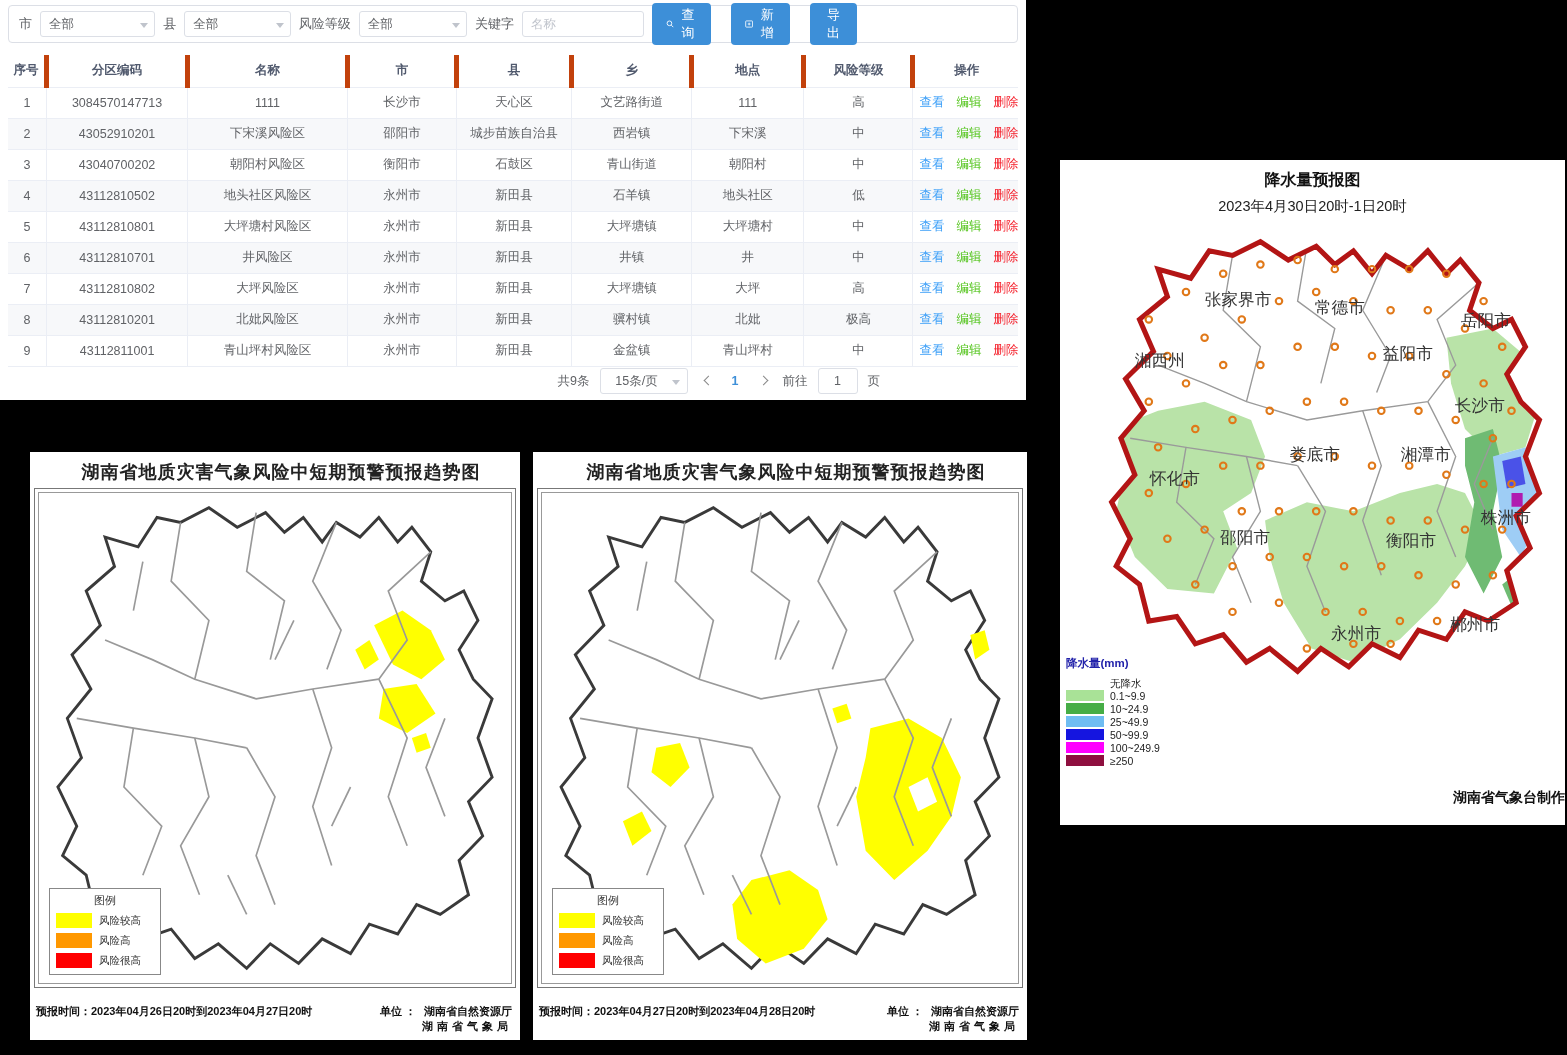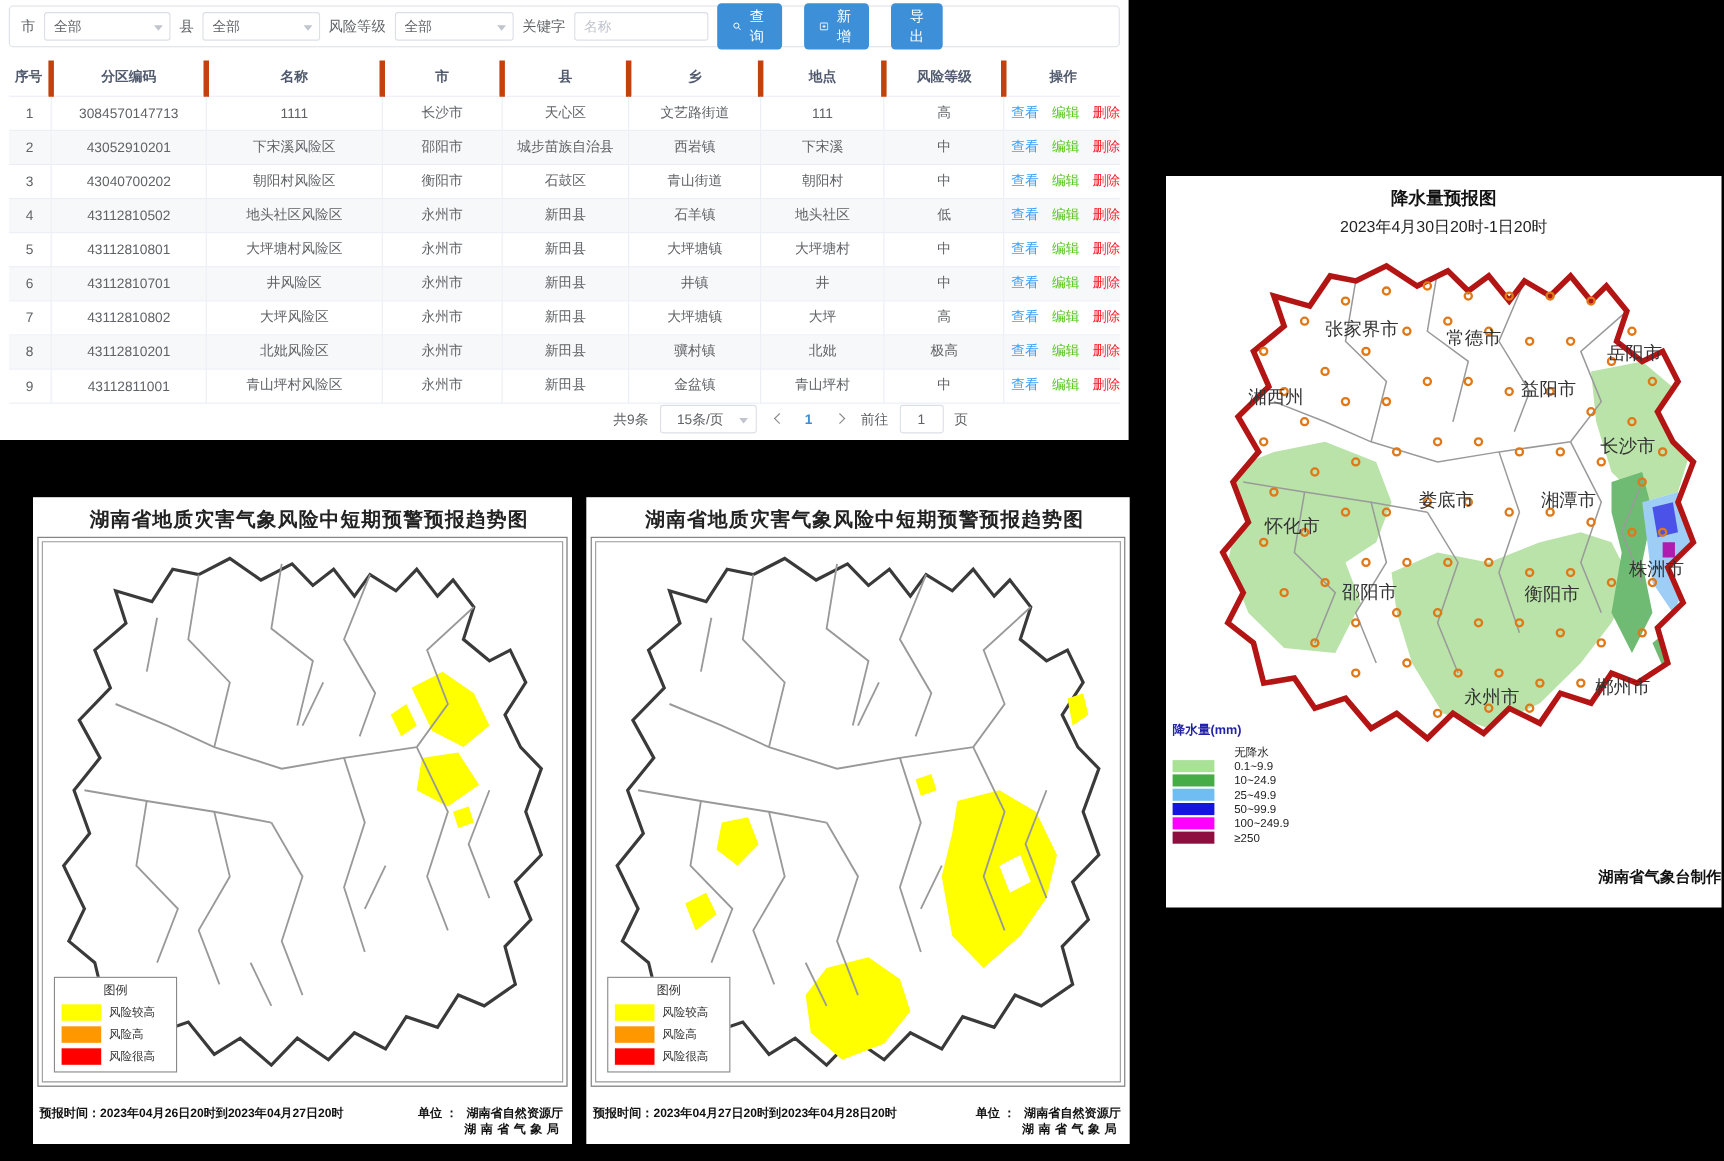--- a/index.html
+++ b/index.html
@@ -62,21 +62,21 @@
   .unit-lines { display:flex; flex-direction:column; align-items:flex-end; }
   .unit-lines .spread { letter-spacing:4px; }
 
   
   #precip-card { position:absolute; left:1060px; top:160px; width:505px; height:665px; background:#fff; }
   .p-title { text-align:center; font-size:16px; font-weight:bold; color:#111; padding-top:10px; }
   .p-sub { text-align:center; font-size:14.5px; color:#222; margin-top:6px; }
   #precip-svg { position:absolute; left:33px; top:68px; width:465px; height:457px; }
   .p-legend { position:absolute; left:6px; top:496px; width:130px; }
   .p-legend-title { font-size:11.5px; font-weight:bold; color:#2222aa; margin-bottom:6px; }
-  .p-legend-row { display:flex; align-items:center; gap:18px; height:13px; }
+  .p-legend-row { display:flex; align-items:flex-start; gap:6px; height:13px; }
   .p-legend-sw { width:38px; height:11px; flex:none; }
   .p-legend-lb { font-size:10.5px; color:#222; white-space:nowrap; }
   .p-credit { position:absolute; right:0; bottom:18px; font-size:14px; font-weight:bold; color:#111; }
 </style>
 </head>
 <body>
 
 <div id="stage">
 
   <section id="table-panel">

